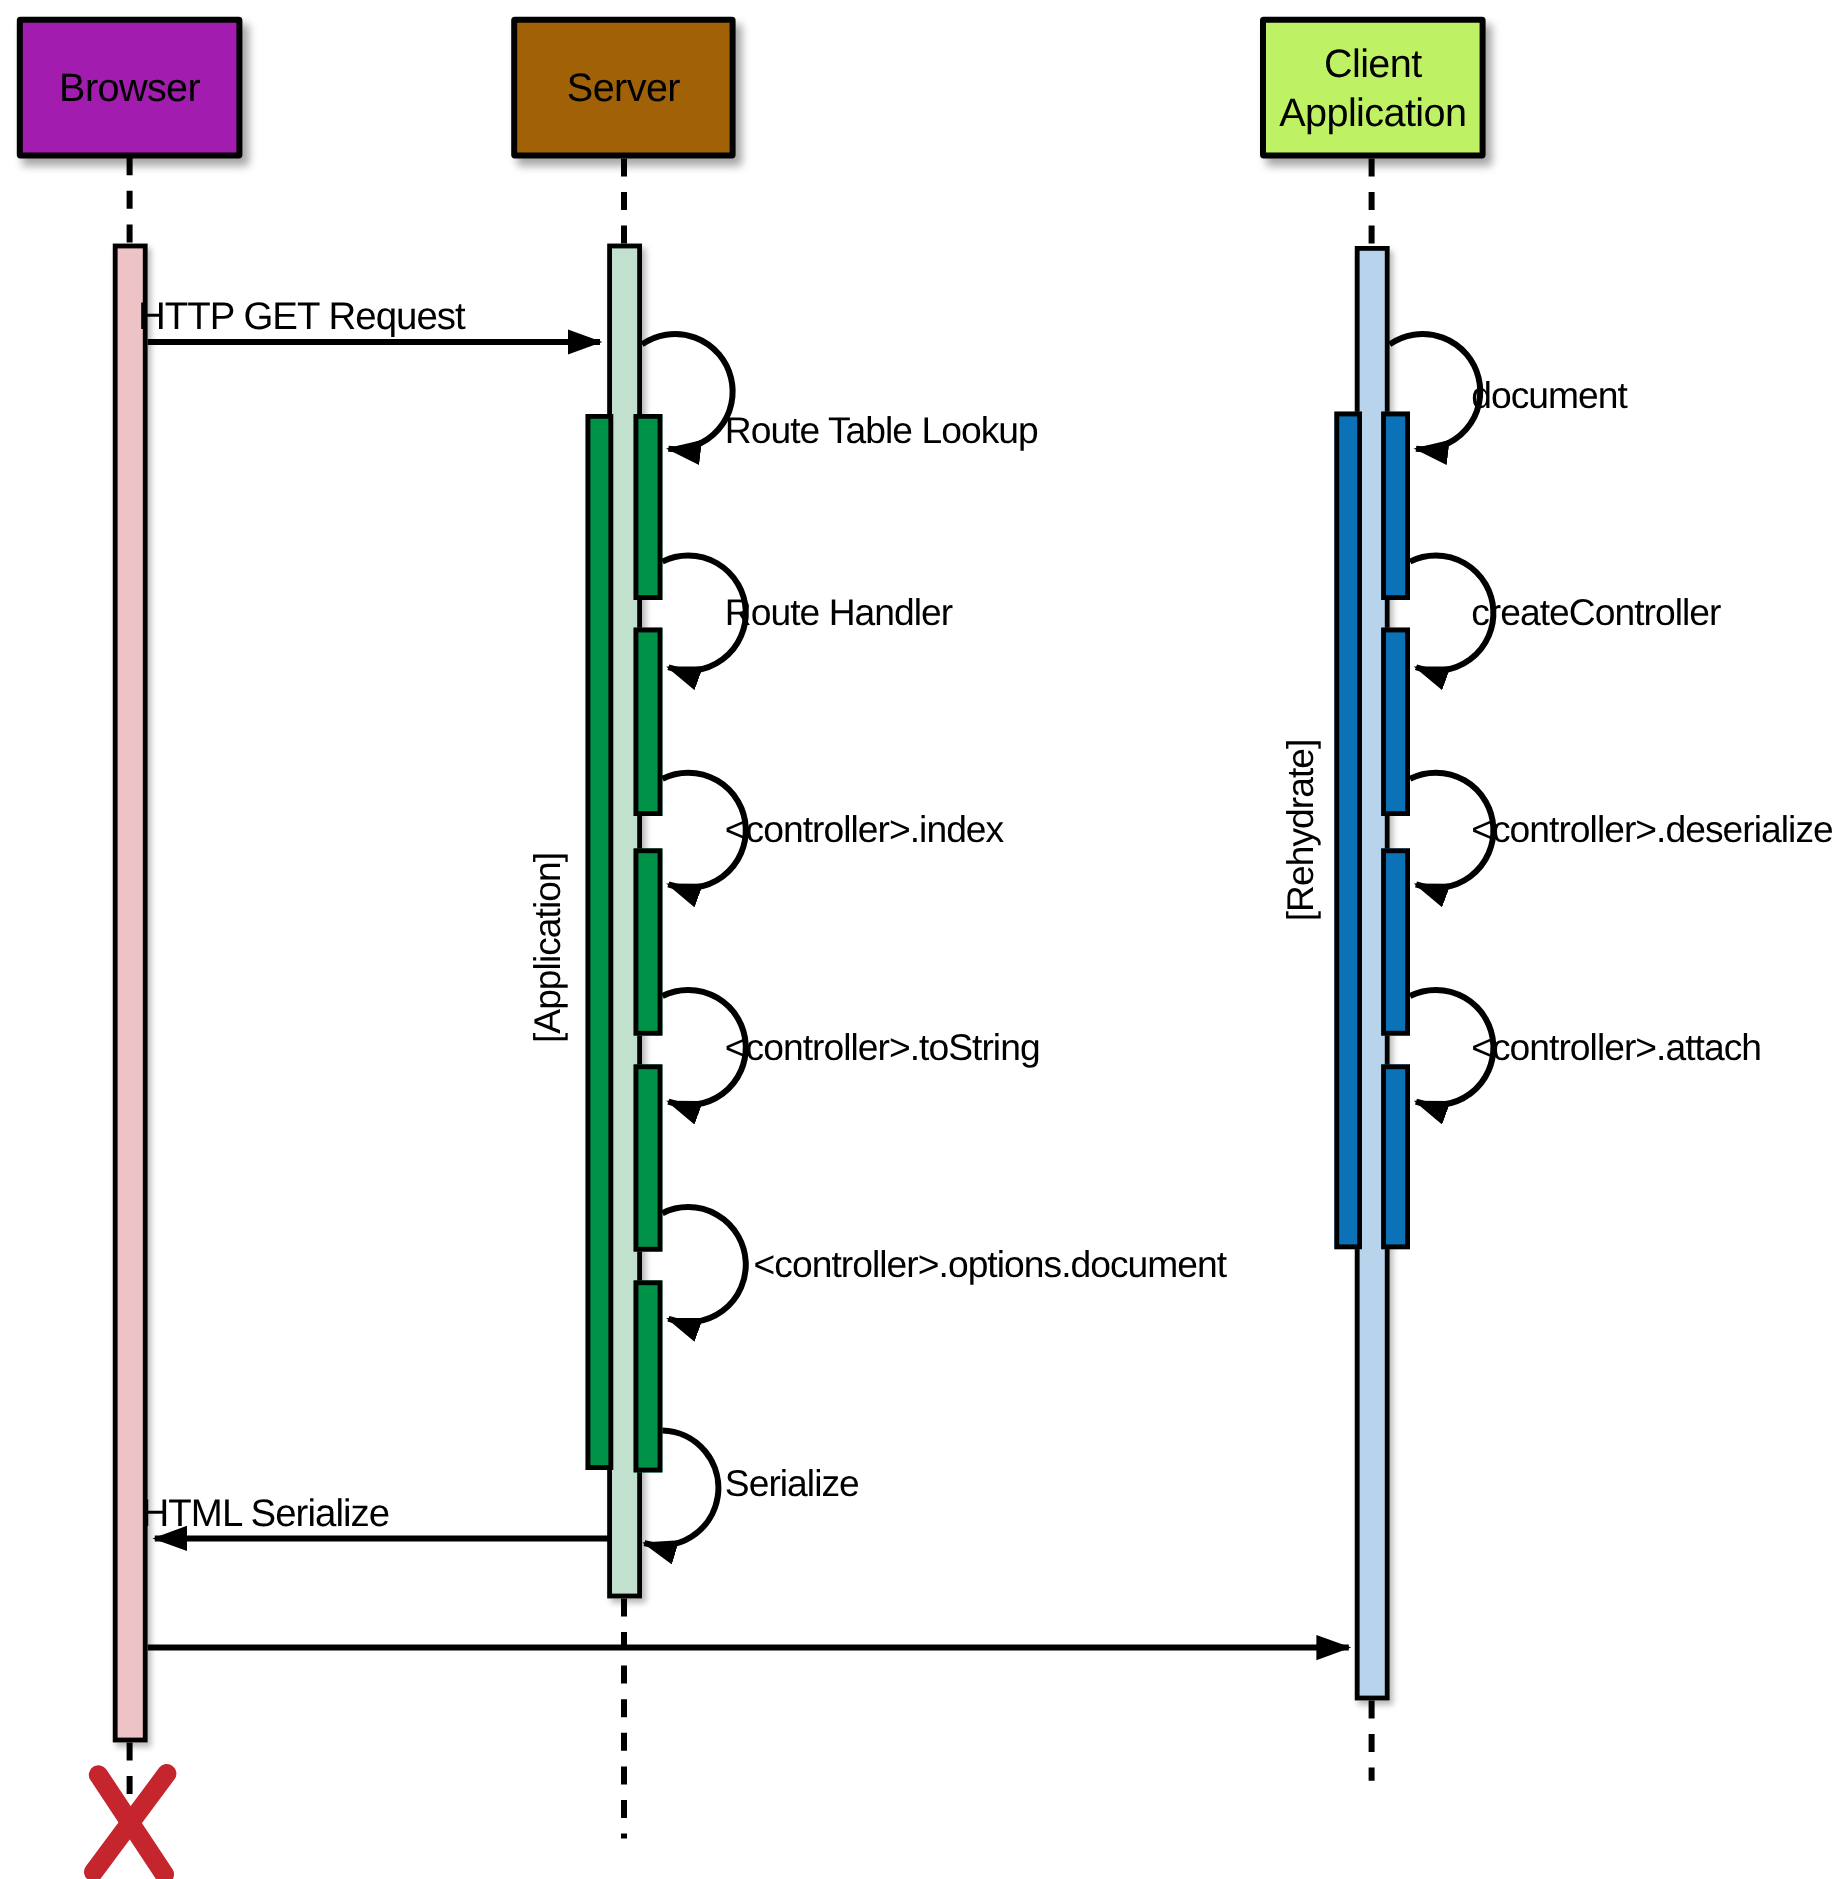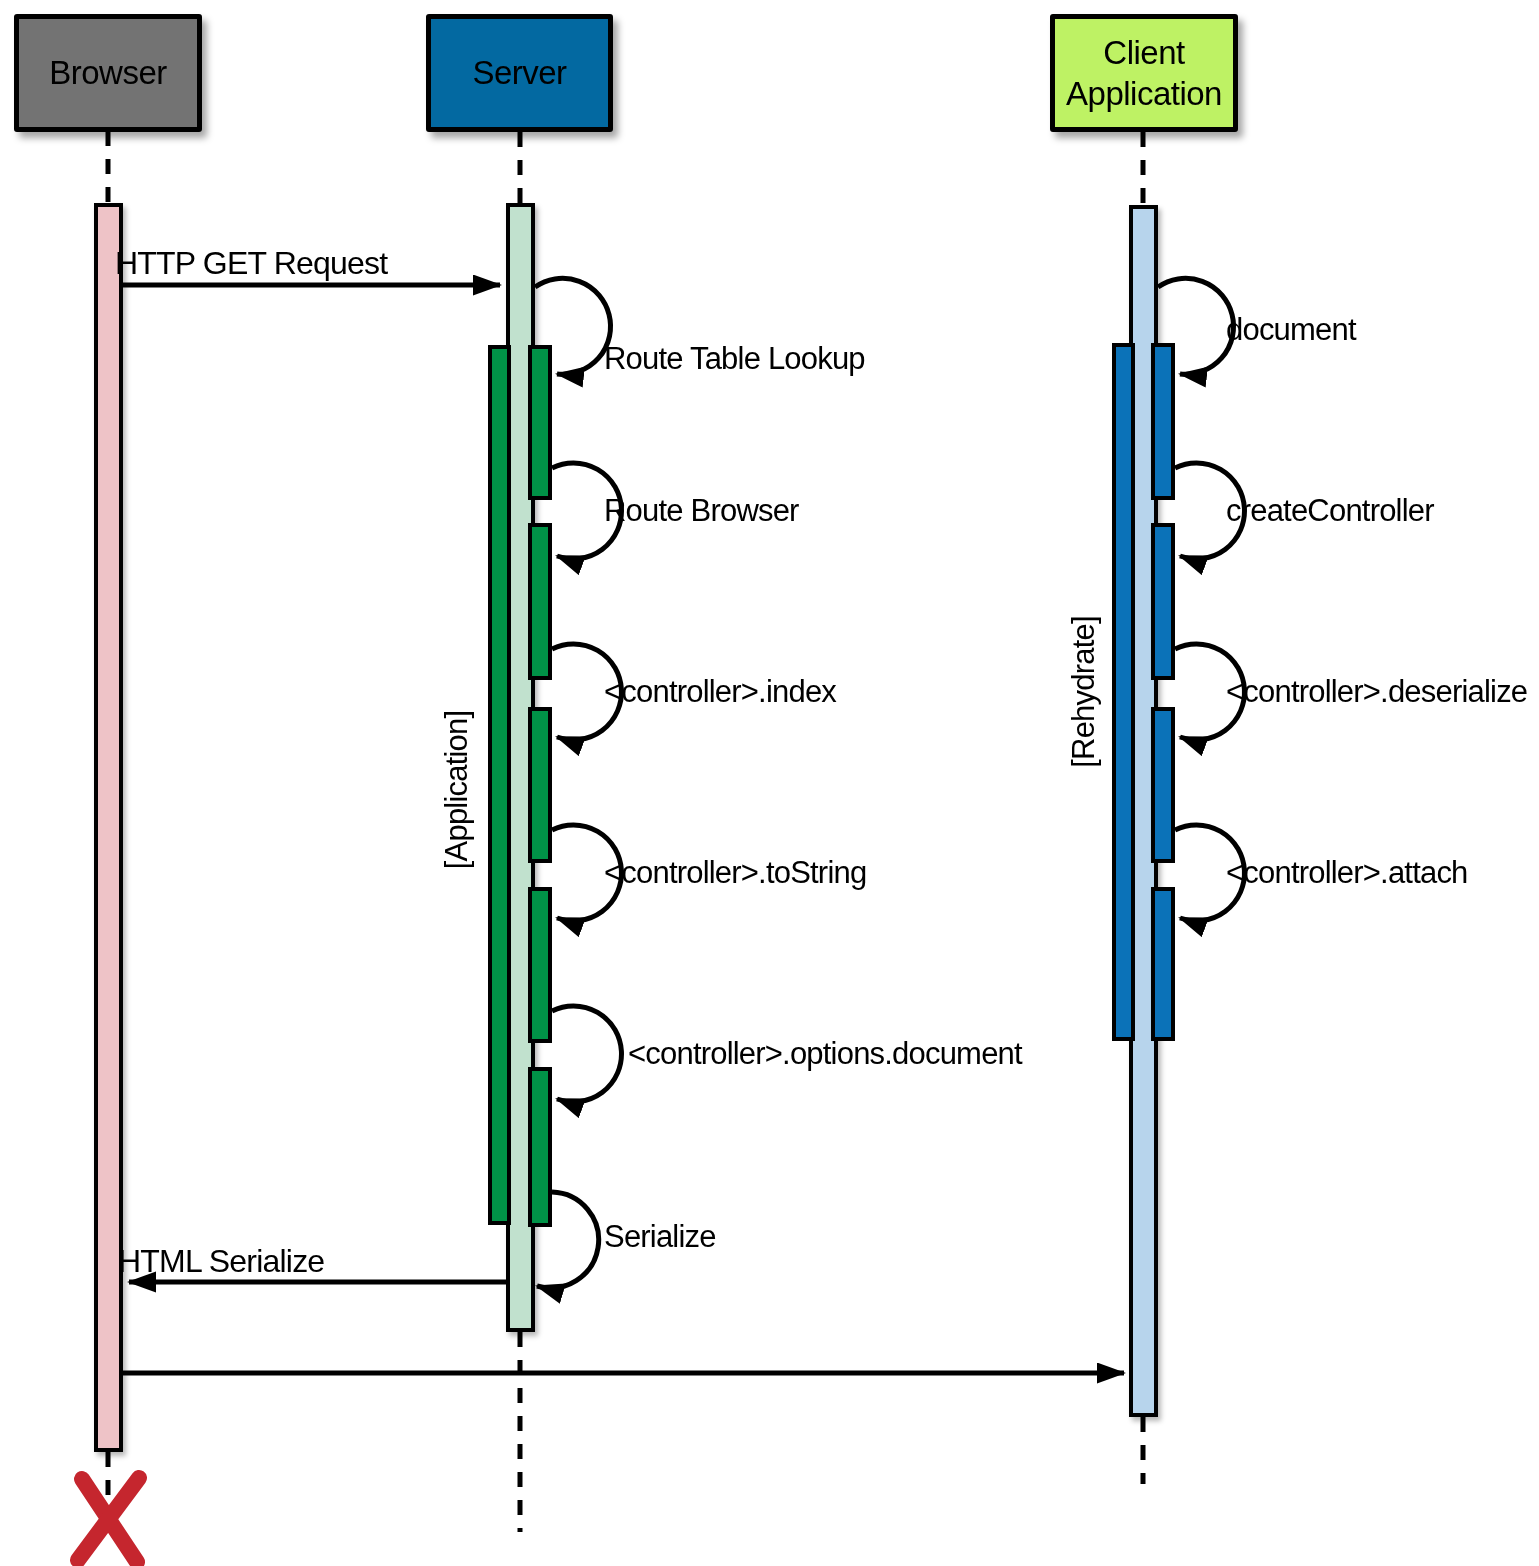--- a/index.html
+++ b/index.html
@@ -8,22 +8,22 @@
     font-family:"Liberation Sans",sans-serif;color:#000;
   }
   
   .actor-box{
     position:absolute;top:14px;height:118px;box-sizing:border-box;
     border:5px solid #000;border-radius:3px;
     display:flex;flex-direction:column;align-items:center;justify-content:center;
     font-size:33px;letter-spacing:-0.5px;line-height:1.25;text-align:center;
     box-shadow:5px 6px 7px rgba(0,0,0,.35);z-index:2;
   }
-  .box-browser{left:14px;width:188px;background:#737373;}
-  .box-server{left:426px;width:187px;background:#0369a1;}
+  .box-browser{left:14px;width:188px;background:#a21caf;}
+  .box-server{left:426px;width:187px;background:#a16207;}
   .box-client{left:1050px;width:188px;background:#bef264;}
   
   .bar{position:absolute;box-sizing:border-box;border:4px solid #000;z-index:3;}
   .bar-main{box-shadow:3px 4px 5px rgba(0,0,0,.28);}
   .bar-browser{left:94px;top:203px;width:29px;height:1249px;background:#eec3c7;}
   .bar-server{left:506px;top:203px;width:29px;height:1129px;background:#c1e1ce;}
   .bar-client{left:1129px;top:205px;width:29px;height:1212px;background:#b7d4ec;}
   .frame-bar{z-index:4;}
   .frame-server-bar{left:488px;top:345px;width:23px;height:880px;background:#009347;}
   .frame-client-bar{left:1112px;top:343px;width:23px;height:698px;background:#0b72b8;}
@@ -112,21 +112,21 @@
     <g stroke="#c5262e" stroke-width="16" stroke-linecap="round" fill="none">
       <path d="M82 1479 L137 1562"></path>
       <path d="M139 1478 L78 1560"></path>
     </g>
   </svg>
 
   <div class="lbl msg-lbl" style="left:115px;top:245px;">HTTP GET Request</div>
   <div class="lbl msg-lbl" style="left:118px;top:1243px;">HTML Serialize</div>
 
   <div class="lbl call-lbl" style="left:604px;top:312px;margin-top:29px;">Route Table Lookup</div>
-  <div class="lbl call-lbl" style="left:604px;top:493px;">Route Browser</div>
+  <div class="lbl call-lbl" style="left:604px;top:493px;">Route Handler</div>
   <div class="lbl call-lbl" style="left:604px;top:674px;">&lt;controller&gt;.index</div>
   <div class="lbl call-lbl" style="left:604px;top:855px;">&lt;controller&gt;.toString</div>
   <div class="lbl call-lbl" style="left:604px;top:1036px;margin-left:24px;">&lt;controller&gt;.options.document</div>
   <div class="lbl call-lbl" style="left:604px;top:1219px;">Serialize</div>
 
   <div class="lbl call-lbl" style="left:1226px;top:312px;">document</div>
   <div class="lbl call-lbl" style="left:1226px;top:493px;">createController</div>
   <div class="lbl call-lbl" style="left:1226px;top:674px;">&lt;controller&gt;.deserialize</div>
   <div class="lbl call-lbl" style="left:1226px;top:855px;">&lt;controller&gt;.attach</div>
 

